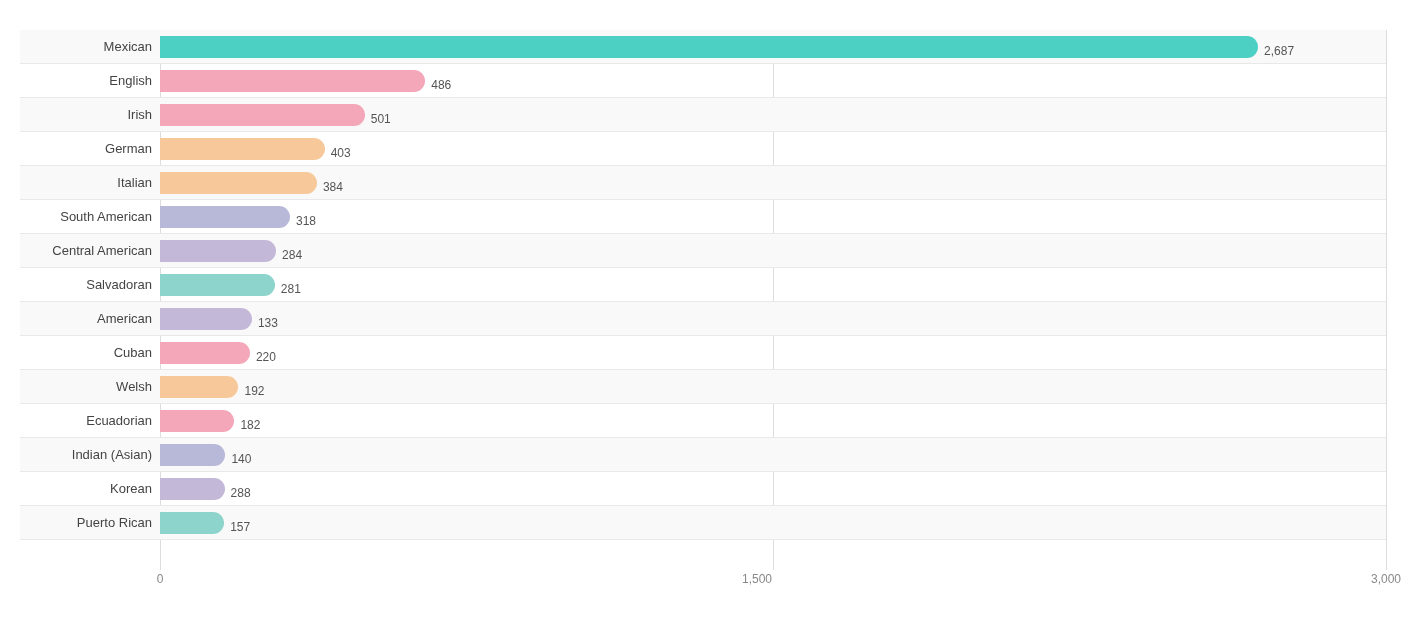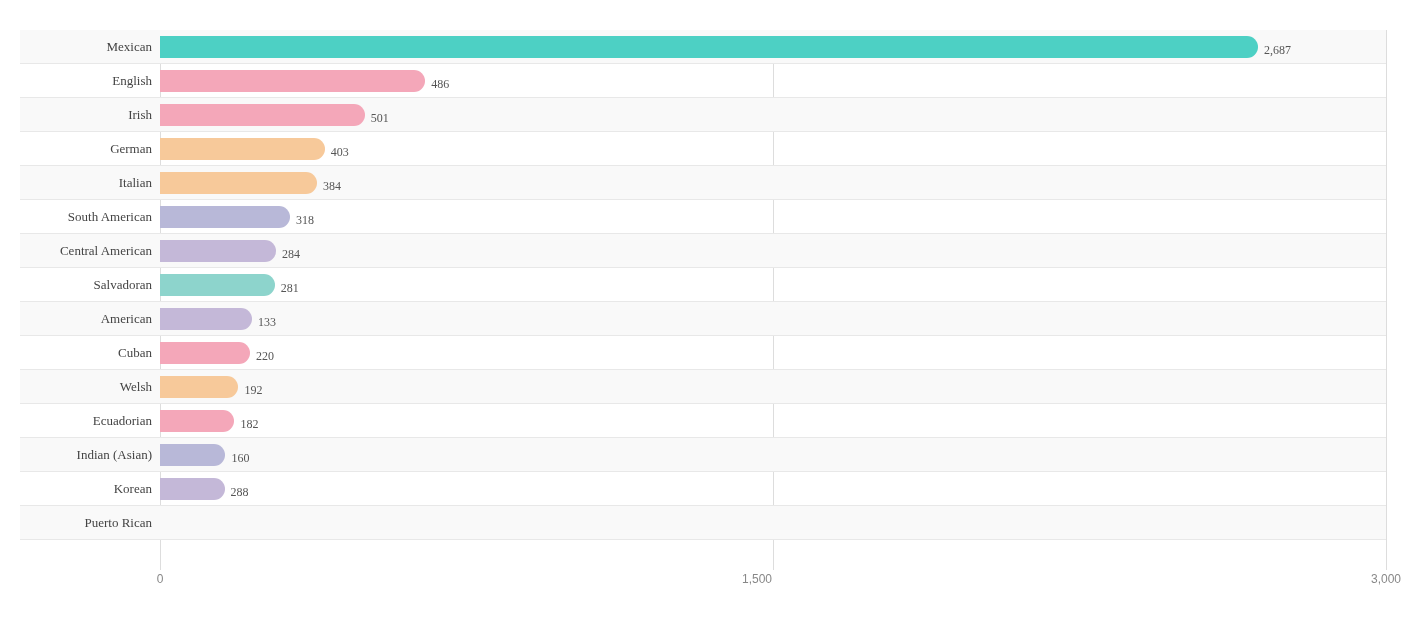--- a/index.html
+++ b/index.html
@@ -35,21 +35,20 @@
       width: 100%;
       height: 540px;
       margin-top: 5px;
     }
     .bar-row {
       display: flex;
       align-items: center;
       height: 34px;
       border-bottom: 1px solid #e8e8e8;
       position: relative;
-      font-family: Liberation Serif, serif;
     }
     .bar-row:nth-child(even) {
       background: #f9f9f9;
     }
     .bar-label {
       width: 140px;
       font-size: 13px;
       color: #444;
       flex-shrink: 0;
       padding-right: 8px;
@@ -186,32 +185,36 @@
         <div class="bar-label">Ecuadorian</div>
         <div class="bar-track">
           <div class="bar-fill" style="width: 74.3773px; background-color: rgb(244, 167, 185);"></div>
           <span class="bar-value">182</span>
         </div>
       </div>
       <div class="bar-row">
         <div class="bar-label">Indian (Asian)</div>
         <div class="bar-track">
           <div class="bar-fill" style="width: 65.3867px; background-color: rgb(184, 184, 216);"></div>
-          <span class="bar-value">160</span>
+          <span class="bar-value">140</span>
         </div>
       </div>
       <div class="bar-row">
         <div class="bar-label">Korean</div>
         <div class="bar-track">
           <div class="bar-fill" style="width: 64.5693px; background-color: rgb(196, 184, 216);"></div>
           <span class="bar-value">288</span>
         </div>
       </div>
       <div class="bar-row">
         <div class="bar-label">Puerto Rican</div>
+        <div class="bar-track">
+          <div class="bar-fill" style="width: 64.1607px; background-color: rgb(141, 212, 204);"></div>
+          <span class="bar-value">157</span>
+        </div>
       </div>
     </div>
 
   <div class="x-axis" id="x-axis" style="margin-left: 140px; margin-top: 2px; position: relative; height: 20px; width: 1226px;">
   <span class="x-tick" style="left: 0px;">0</span>
       <span class="x-tick" style="left: 597px;">1,500</span>
       <span class="x-tick" style="left: 1226px;">3,000</span>
     </div>
 </div>
 

